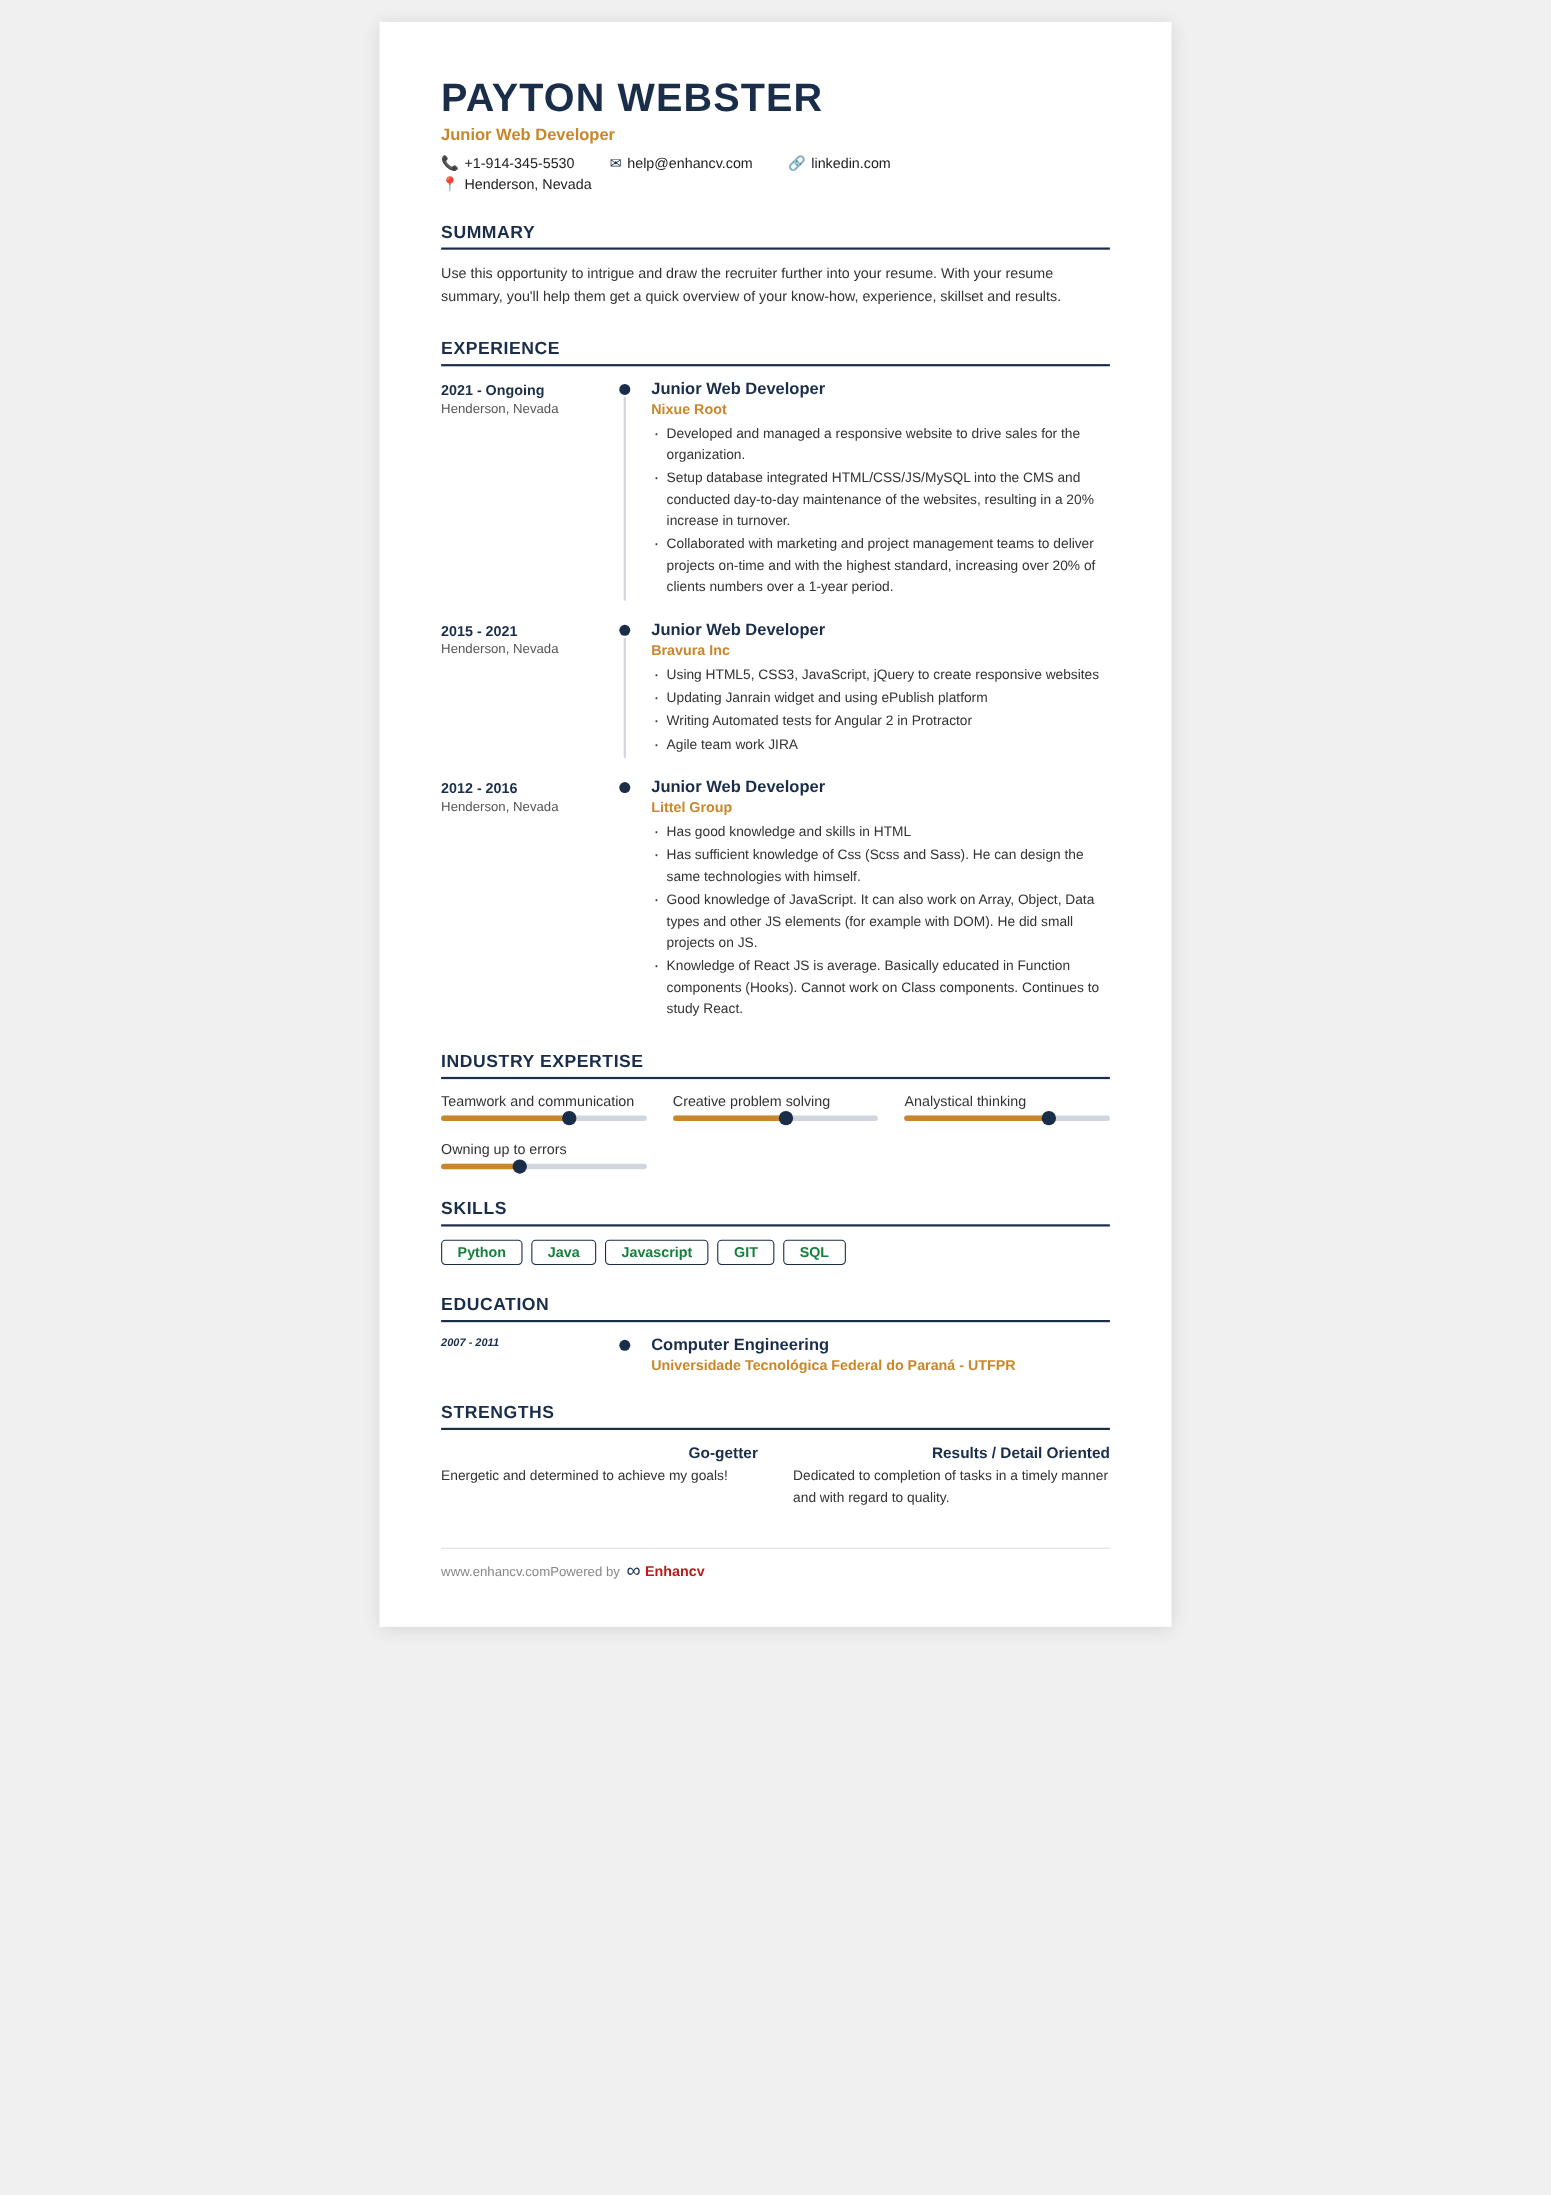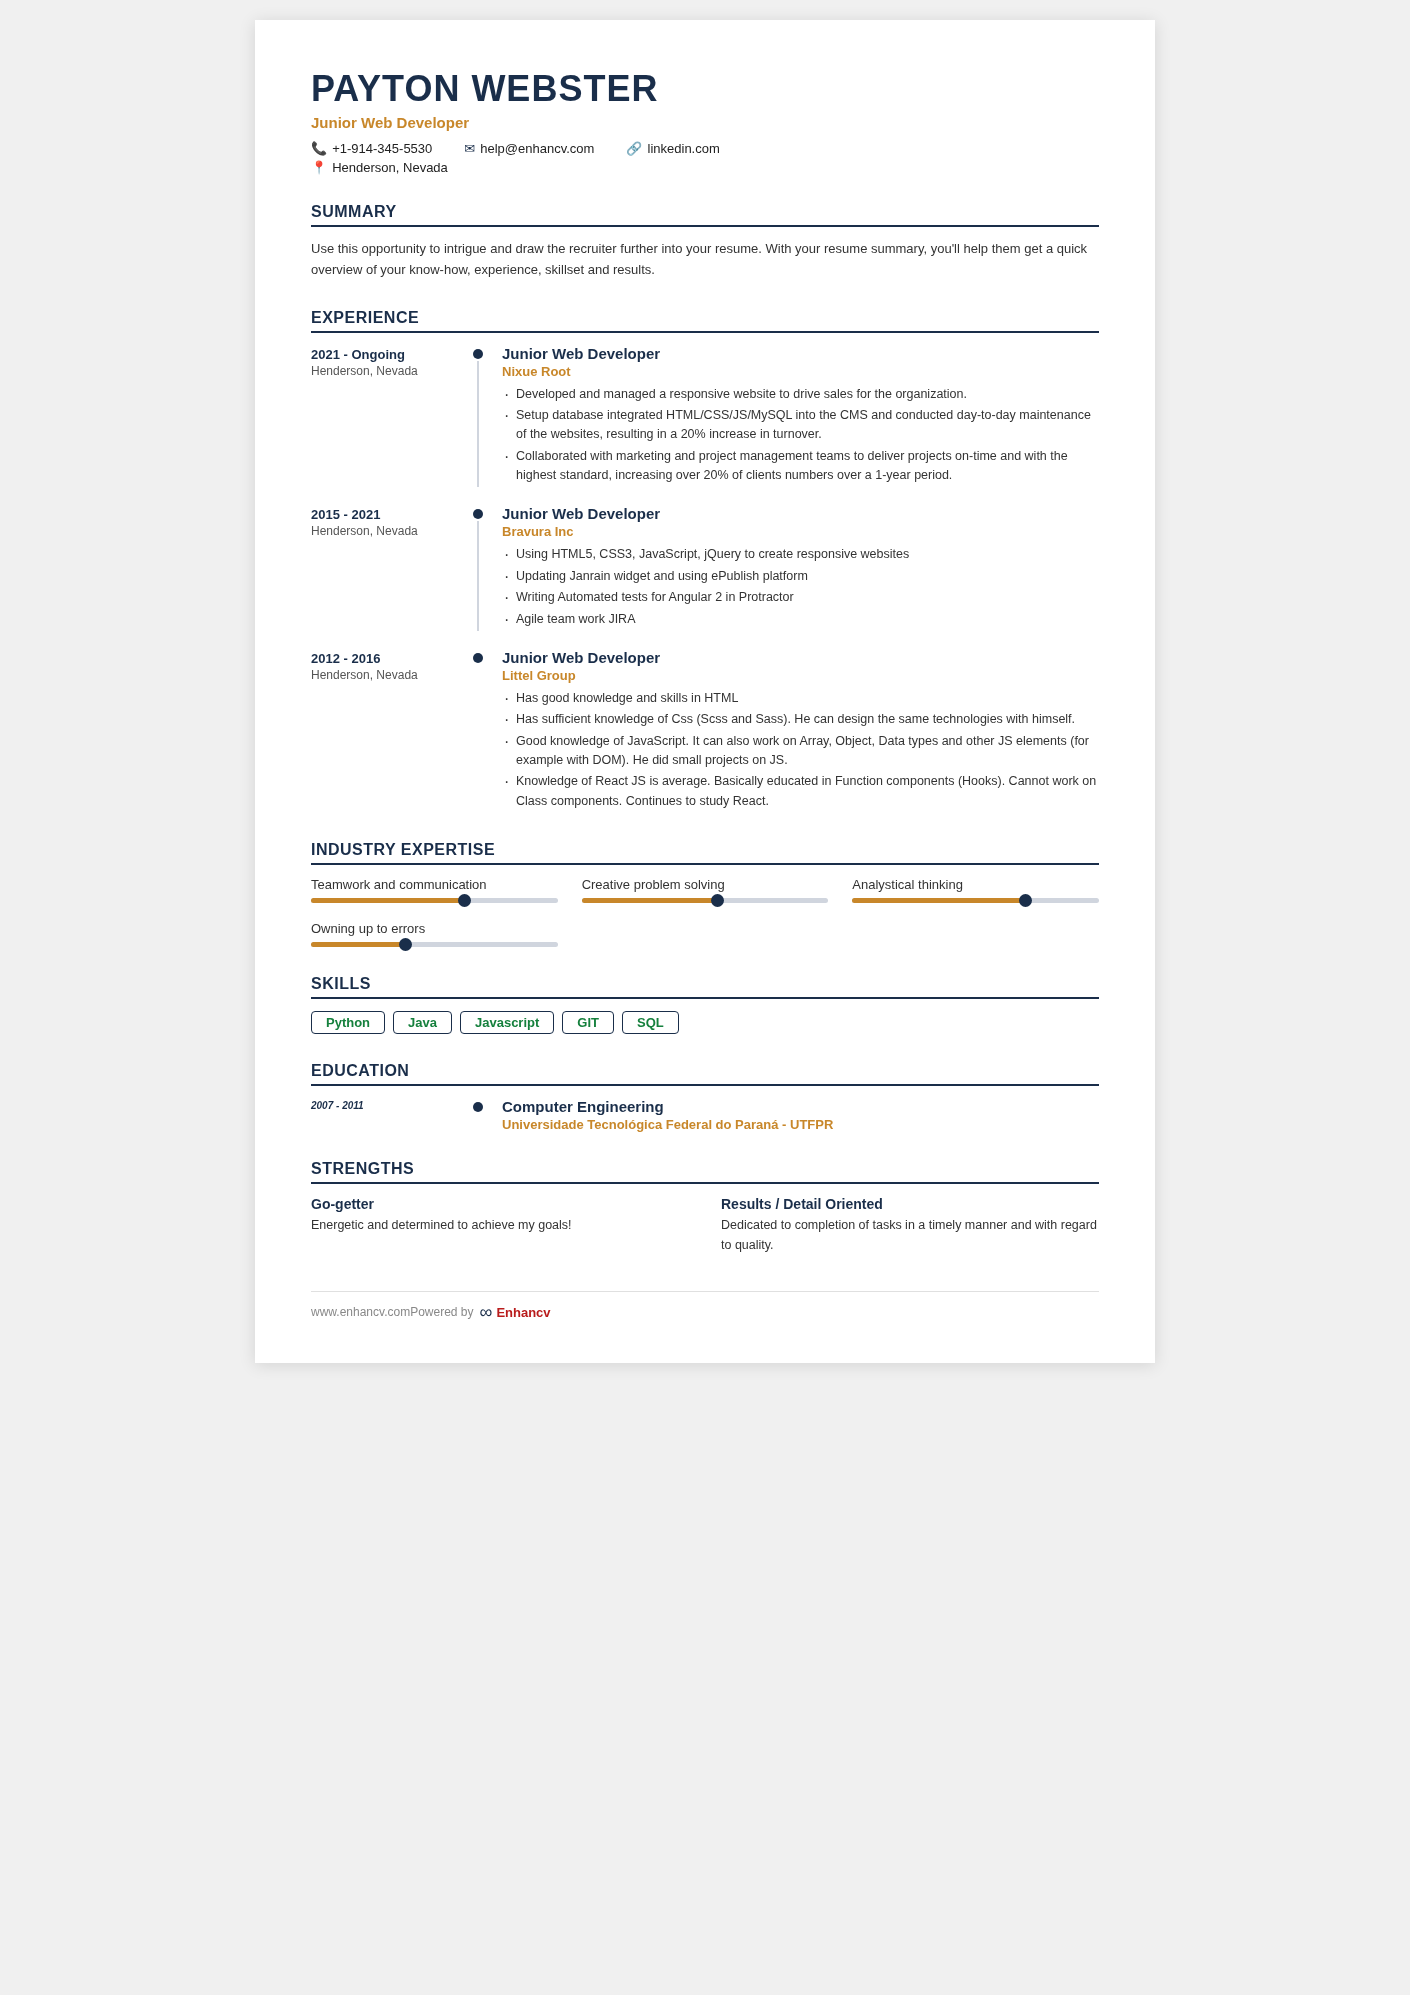--- a/index.html
+++ b/index.html
@@ -7,21 +7,21 @@
       font-family: 'Arial', sans-serif;
       background: #f0f0f0;
       display: flex;
       justify-content: center;
       align-items: flex-start;
       min-height: 100vh;
       padding: 20px;
     }
     .resume-page {
       background: #fff;
-      width: 900px;
+      width: 720px;
       min-height: 1260px;
       padding: 48px 56px 40px 56px;
       box-shadow: 0 2px 16px rgba(0,0,0,0.12);
     }
     
     .header-name {
       font-size: 36px;
       font-weight: 900;
       color: #1a2e4a;
       letter-spacing: 1px;
@@ -254,20 +254,21 @@
     .strengths-grid {
       display: grid;
       grid-template-columns: 1fr 1fr;
       gap: 16px 32px;
     }
     .strength-title {
       font-size: 14px;
       font-weight: 700;
       color: #1a2e4a;
       margin-bottom: 4px;
+      text-align: right;
     }
     .strength-desc {
       font-size: 12.5px;
       color: #333;
       line-height: 1.55;
     }
     
     .footer {
       display: flex;
       justify-content: flex-start;

